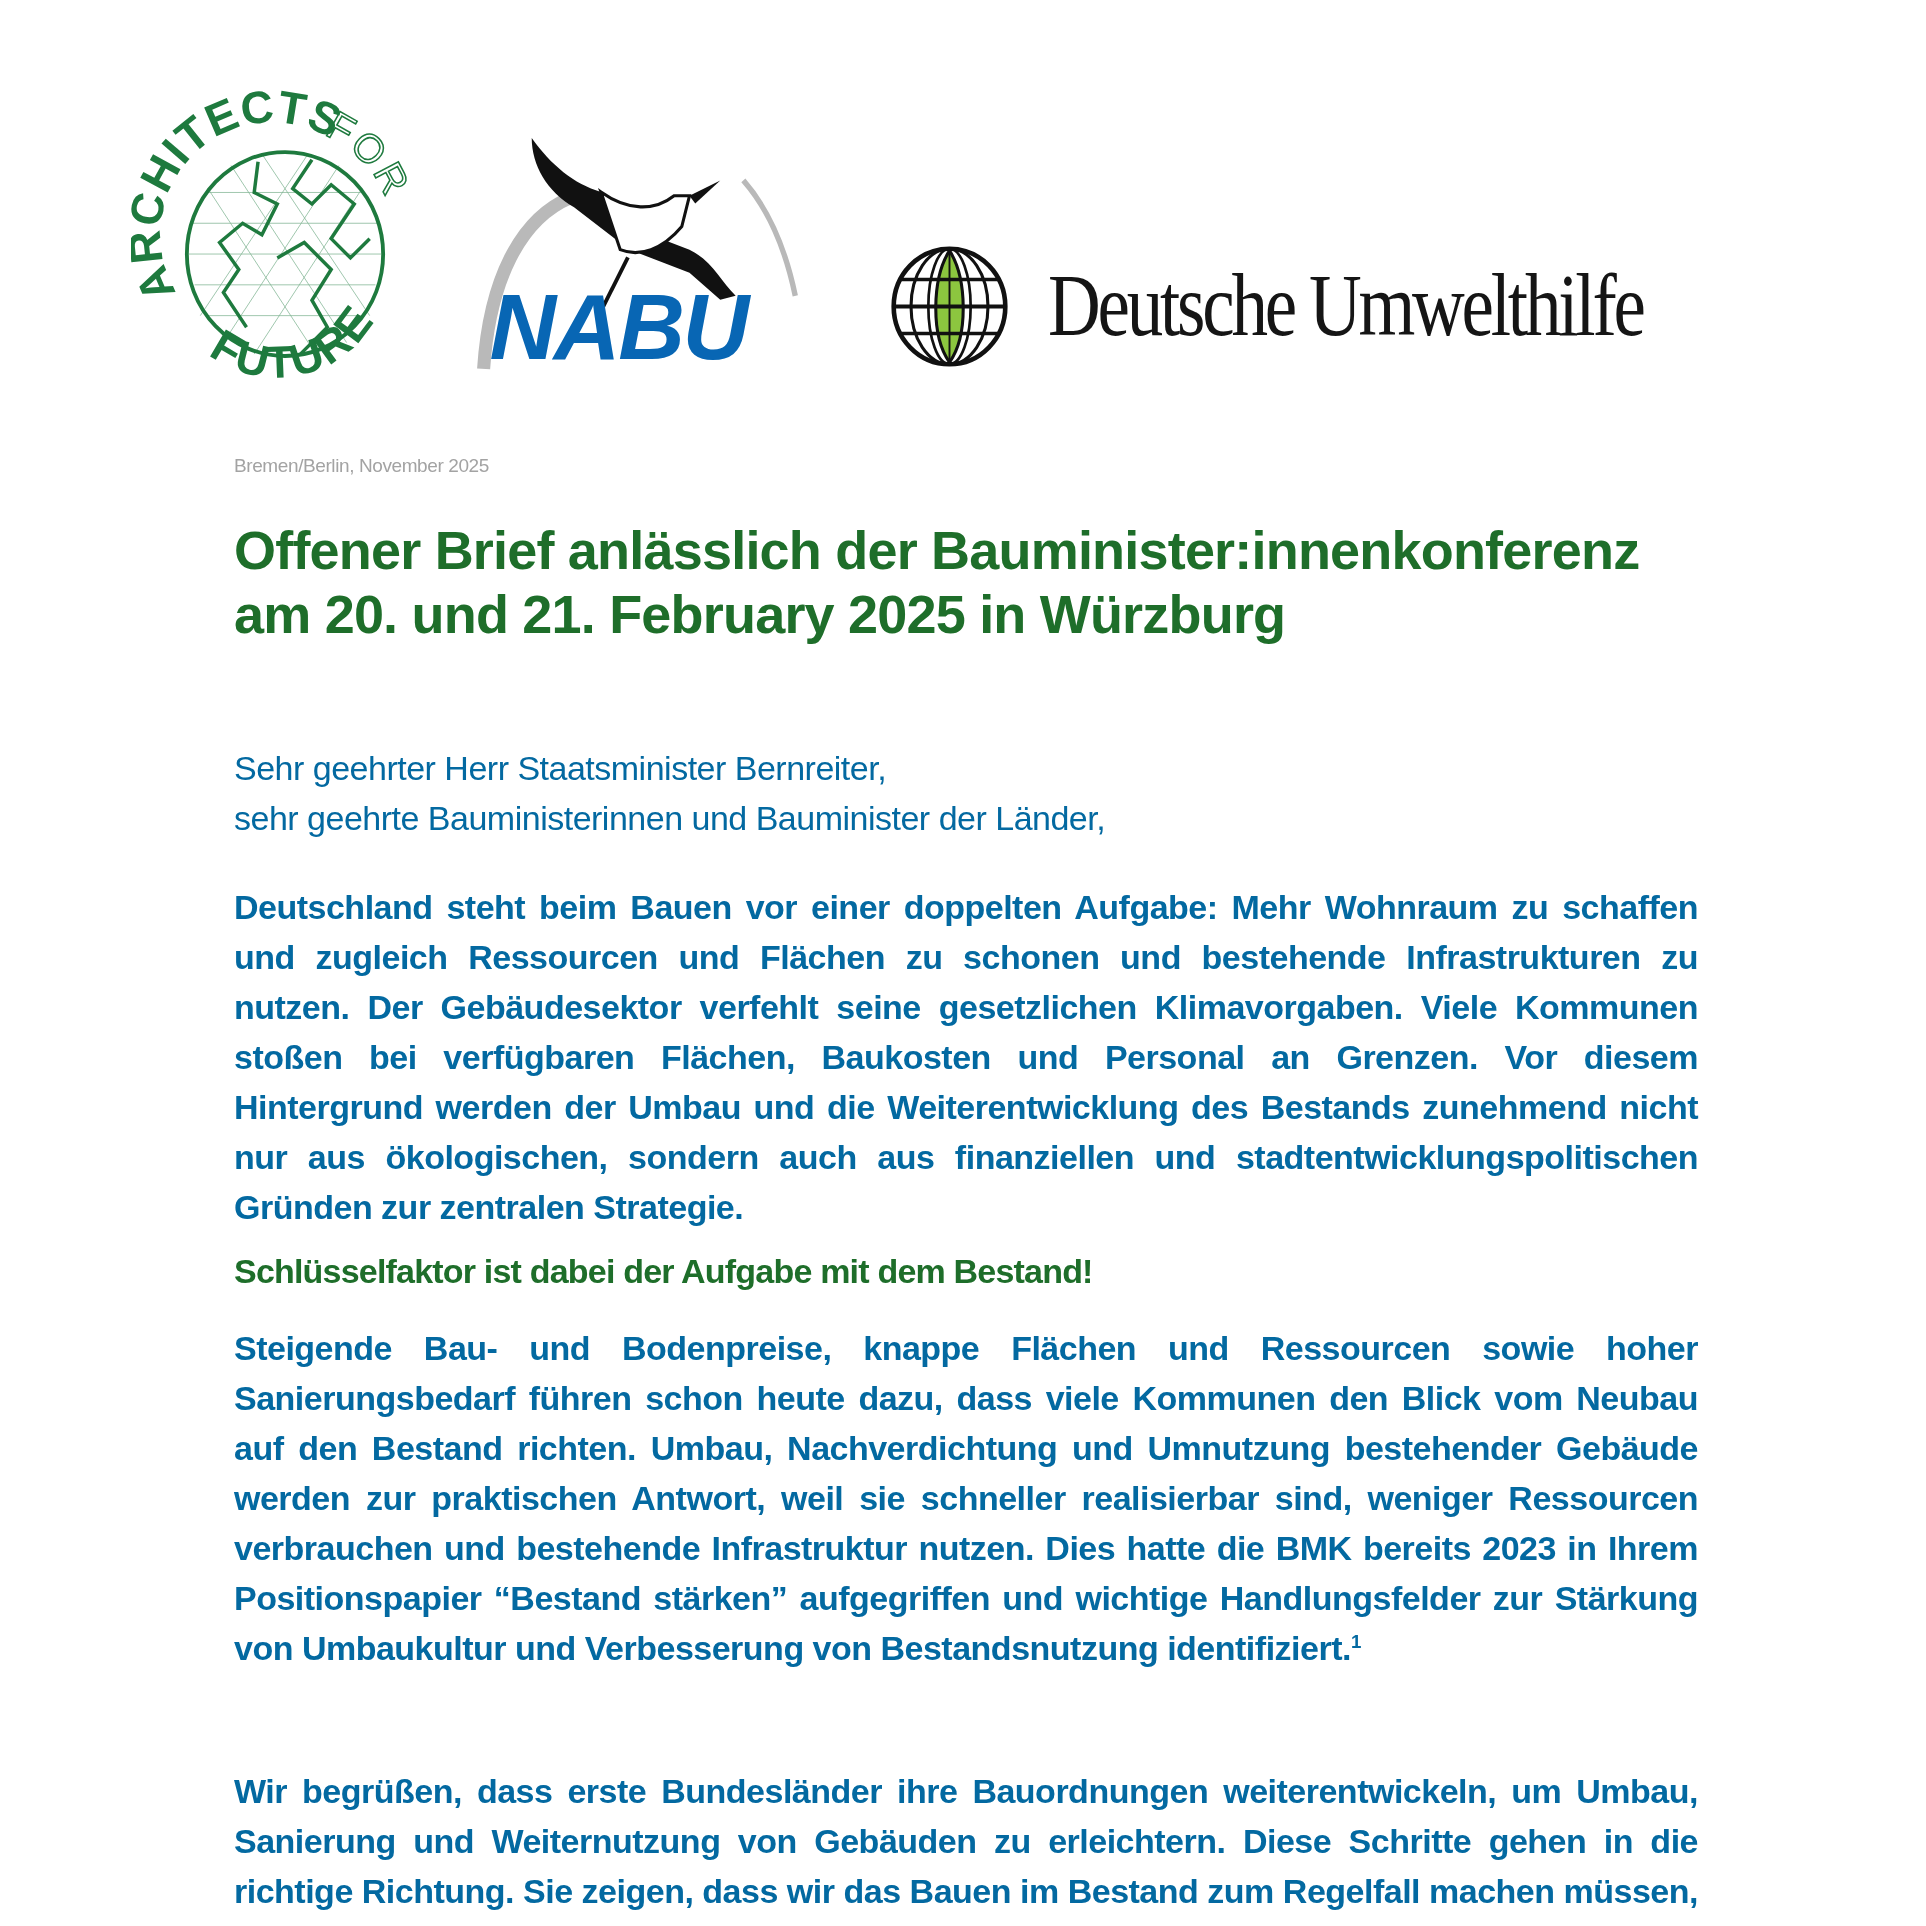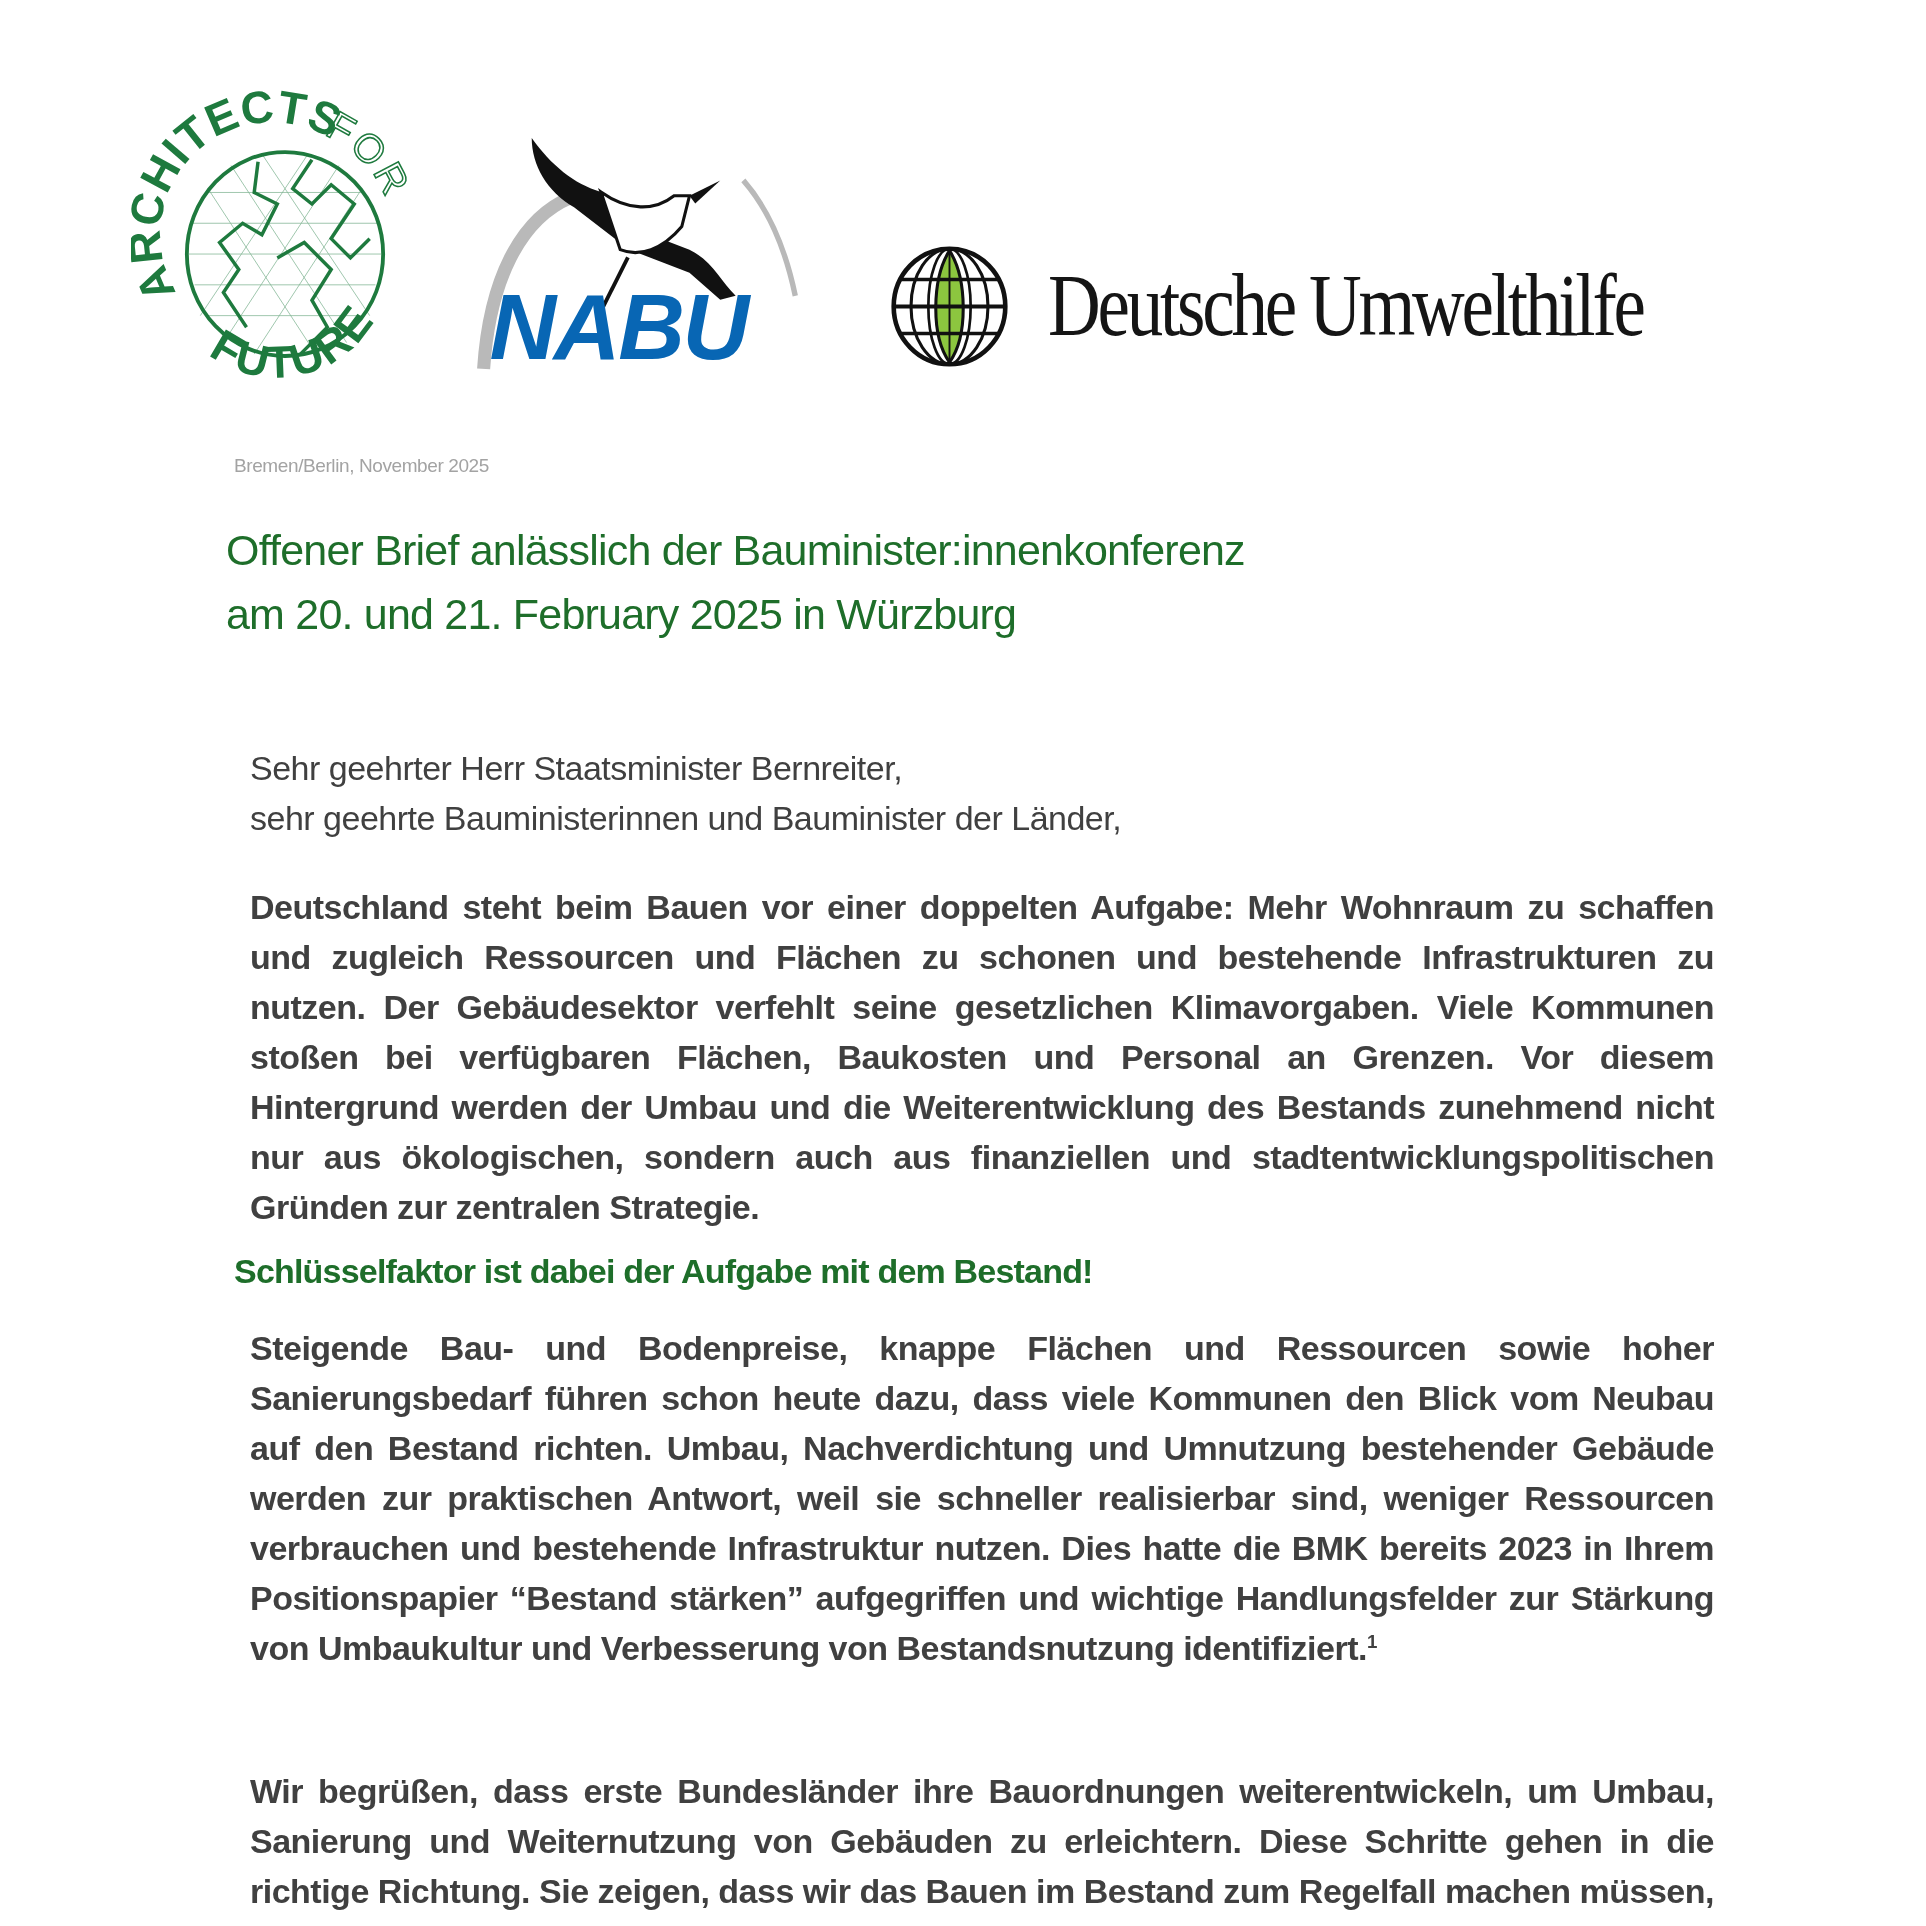--- a/index.html
+++ b/index.html
@@ -9,23 +9,23 @@
 
   
   .logo-a4f { left: 131px; top: 77px; width: 308px; height: 331px; }
   .logo-nabu { left: 474px; top: 134px; width: 354px; height: 239px; }
   .logo-duh { left: 886px; top: 243px; width: 925px; height: 127px; }
   .duh-text { position: absolute; left: 162px; top: 3.9px; font-family: "Liberation Serif", "DejaVu Serif", serif;
               font-size: 89px; line-height: 116px; color: #151515; letter-spacing: -3.9px;
               transform: scaleX(0.82); transform-origin: left center; white-space: nowrap; }
 
   .date { left: 234px; top: 455px; font-size: 19px; color: #a3a3a3; letter-spacing: -0.4px; }
-  .title { left: 226px; top: 518px; font-size: 43px; line-height: 64px; font-weight: normal; color: #1e6e2a; letter-spacing: -0.8px; }
+  .title { left: 234px; top: 518px; font-size: 54px; line-height: 64px; font-weight: bold; color: #1e6e2a; letter-spacing: -0.8px; }
 
-  .text-block { left: 250px; width: 1464px; font-size: 34px; line-height: 50px; color: #404040; letter-spacing: -0.5px; }
+  .text-block { left: 234px; width: 1464px; font-size: 34px; line-height: 50px; color: #0369a1; letter-spacing: -0.5px; }
   .justify { text-align: justify; text-align-last: left; font-weight: bold; }
   .salutation { top: 743px; }
   .para1 { top: 882px; }
   .subhead { left: 234px; top: 1252px; font-size: 34px; font-weight: bold; color: #1e6e2a; letter-spacing: -0.8px; }
   .para2 { top: 1323px; }
   .para3 { top: 1766px; }
   sup { font-size: 55%; line-height: 0; vertical-align: super; }
 </style>
 </head>
 <body>

